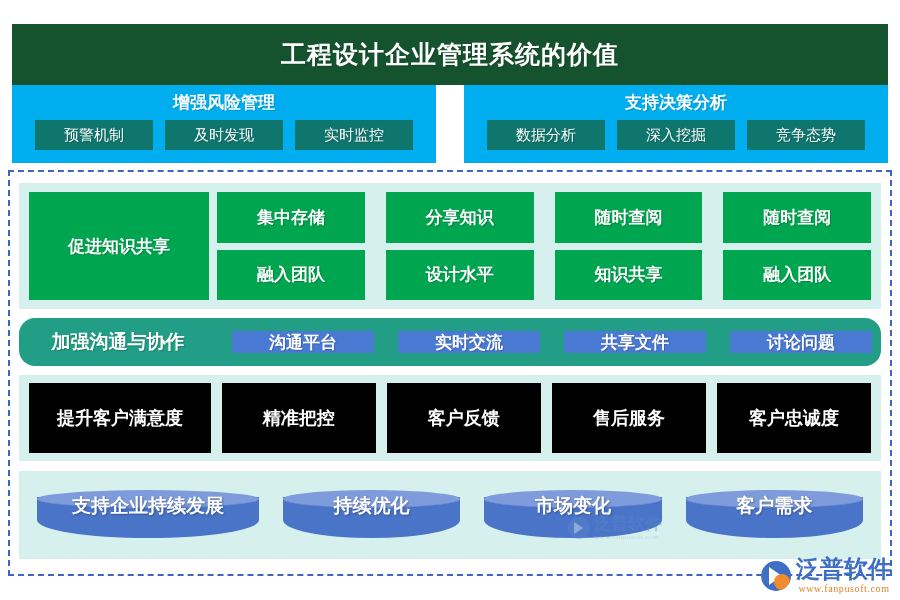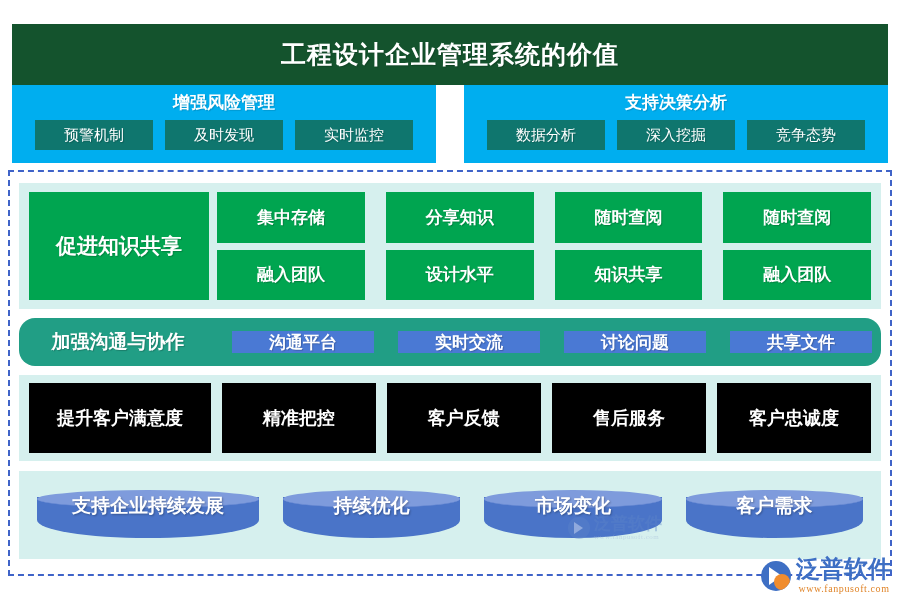--- a/index.html
+++ b/index.html
@@ -107,21 +107,21 @@
     gap: 8px;
   }
   .green-lead {
     background: #00A550;
     color: #ffffff;
     width: 180px;
     display: flex;
     align-items: center;
     justify-content: center;
     font-family: Liberation Sans, sans-serif;
-    font-size: 21px;
+    font-size: 17px;
     font-weight: bold;
     text-shadow: 1px 1px 1px rgba(0,0,0,.2);
   }
   .green-grid {
     flex: 1 1 auto;
     display: flex;
     flex-direction: column;
     gap: 7px;
   }
   .green-grid-row {
@@ -394,22 +394,22 @@
         <div class="green-cell">知识共享</div>
         <div class="green-cell">融入团队</div>
       </div>
     </div>
   </div>
 
   <div class="comm-block">
     <div class="comm-lead">加强沟通与协作</div>
     <div class="comm-cell">沟通平台</div>
     <div class="comm-cell">实时交流</div>
+    <div class="comm-cell">共享文件</div>
     <div class="comm-cell">讨论问题</div>
-    <div class="comm-cell">共享文件</div>
   </div>
 
   <div class="pale-block cust-block">
     <div class="olive-cell lead">提升客户满意度</div>
     <div class="olive-cell">精准把控</div>
     <div class="olive-cell">客户反馈</div>
     <div class="olive-cell">售后服务</div>
     <div class="olive-cell">客户忠诚度</div>
   </div>
 

